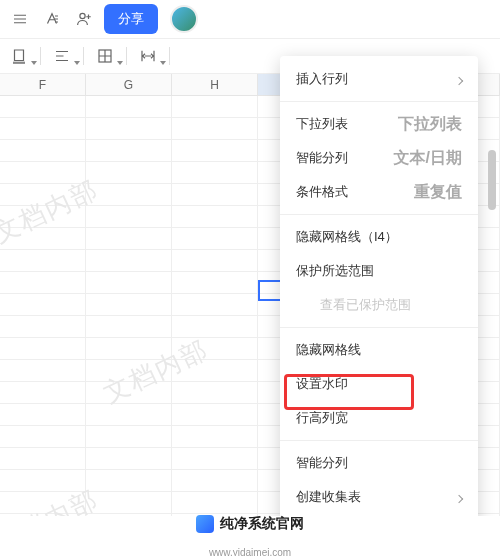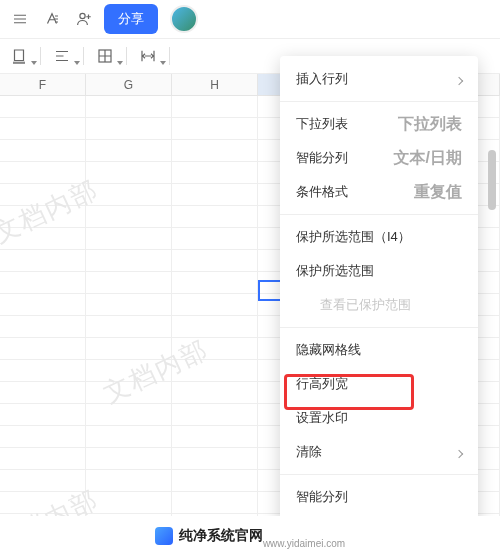--- a/index.html
+++ b/index.html
@@ -28,21 +28,21 @@
 
 .ctx { position: absolute; right: 22px; top: 56px; width: 198px; background: #fff; box-shadow: 0 4px 18px rgba(0,0,0,.18); border-radius: 4px; padding: 6px 0 10px; font-size: 13px; color: #333; }
 .ctx .item { height: 34px; display: flex; align-items: center; justify-content: space-between; padding: 0 16px; cursor: pointer; }
 .ctx .item .hint { color: #aaa; font-size: 16px; font-weight: bold; }
 .ctx .item.disabled { color: #c7c7c7; cursor: default; padding-left: 40px; }
 .ctx hr { border: none; border-top: 1px solid #eee; margin: 5px 0; }
 .ctx .chev::after { content: ""; width: 5px; height: 5px; border-top: 1px solid #999; border-right: 1px solid #999; transform: rotate(45deg); display: inline-block; }
 .highlight { position: absolute; border: 3px solid #e33; border-radius: 4px; left: 284px; top: 374px; width: 130px; height: 36px; pointer-events: none; }
 .scroll { position: absolute; right: 4px; top: 150px; width: 8px; height: 60px; background: #c9c9c9; border-radius: 4px; }
 
-.footer { position: absolute; bottom: 0; left: 0; right: 0; height: 40px; display: flex; align-items: center; justify-content: center; background: #fff; }
+.footer { position: absolute; bottom: 0; left: 0; right: 0; height: 40px; display: flex; flex-direction: column; align-items: center; justify-content: center; background: #fff; }
 .footer .brand { display: flex; align-items: center; gap: 6px; font-size: 14px; font-weight: 600; color: #222; }
 .footer .brand .logo { width: 18px; height: 18px; background: linear-gradient(135deg,#4aa3ff,#2962ff); border-radius: 4px; }
 .footer .url { font-size: 10px; color: #999; margin-top: 14px; }
 
 svg { width: 18px; height: 18px; stroke: #666; stroke-width: 1.6; fill: none; }
 </style>
 </head>
 <body>
 
 <div class="topbar">
@@ -287,41 +287,37 @@
     <div class="item">
       <span>智能分列</span>
       <span class="hint">文本/日期</span>
     </div>
     <div class="item">
       <span>条件格式</span>
       <span class="hint">重复值</span>
     </div>
     <hr>
     <div class="item">
-      <span>保护所选范围（I4）</span>
+      <span>隐藏网格线（I4）</span>
     </div>
     <div class="item">
       <span>保护所选范围</span>
     </div>
     <div class="item disabled">
       <span>查看已保护范围</span>
     </div>
     <hr>
     <div class="item">
       <span>隐藏网格线</span>
     </div>
     <div class="item">
+      <span>设置水印</span>
+    </div>
+    <div class="item">
       <span>行高列宽</span>
-    </div>
-    <div class="item">
-      <span>设置水印</span>
-    </div>
-    <div class="item">
-      <span>清除</span>
-      <span class="chev"></span>
     </div>
     <hr>
     <div class="item">
       <span>智能分列</span>
     </div>
     <div class="item">
       <span>创建收集表</span>
       <span class="chev"></span>
     </div>
     <hr>

